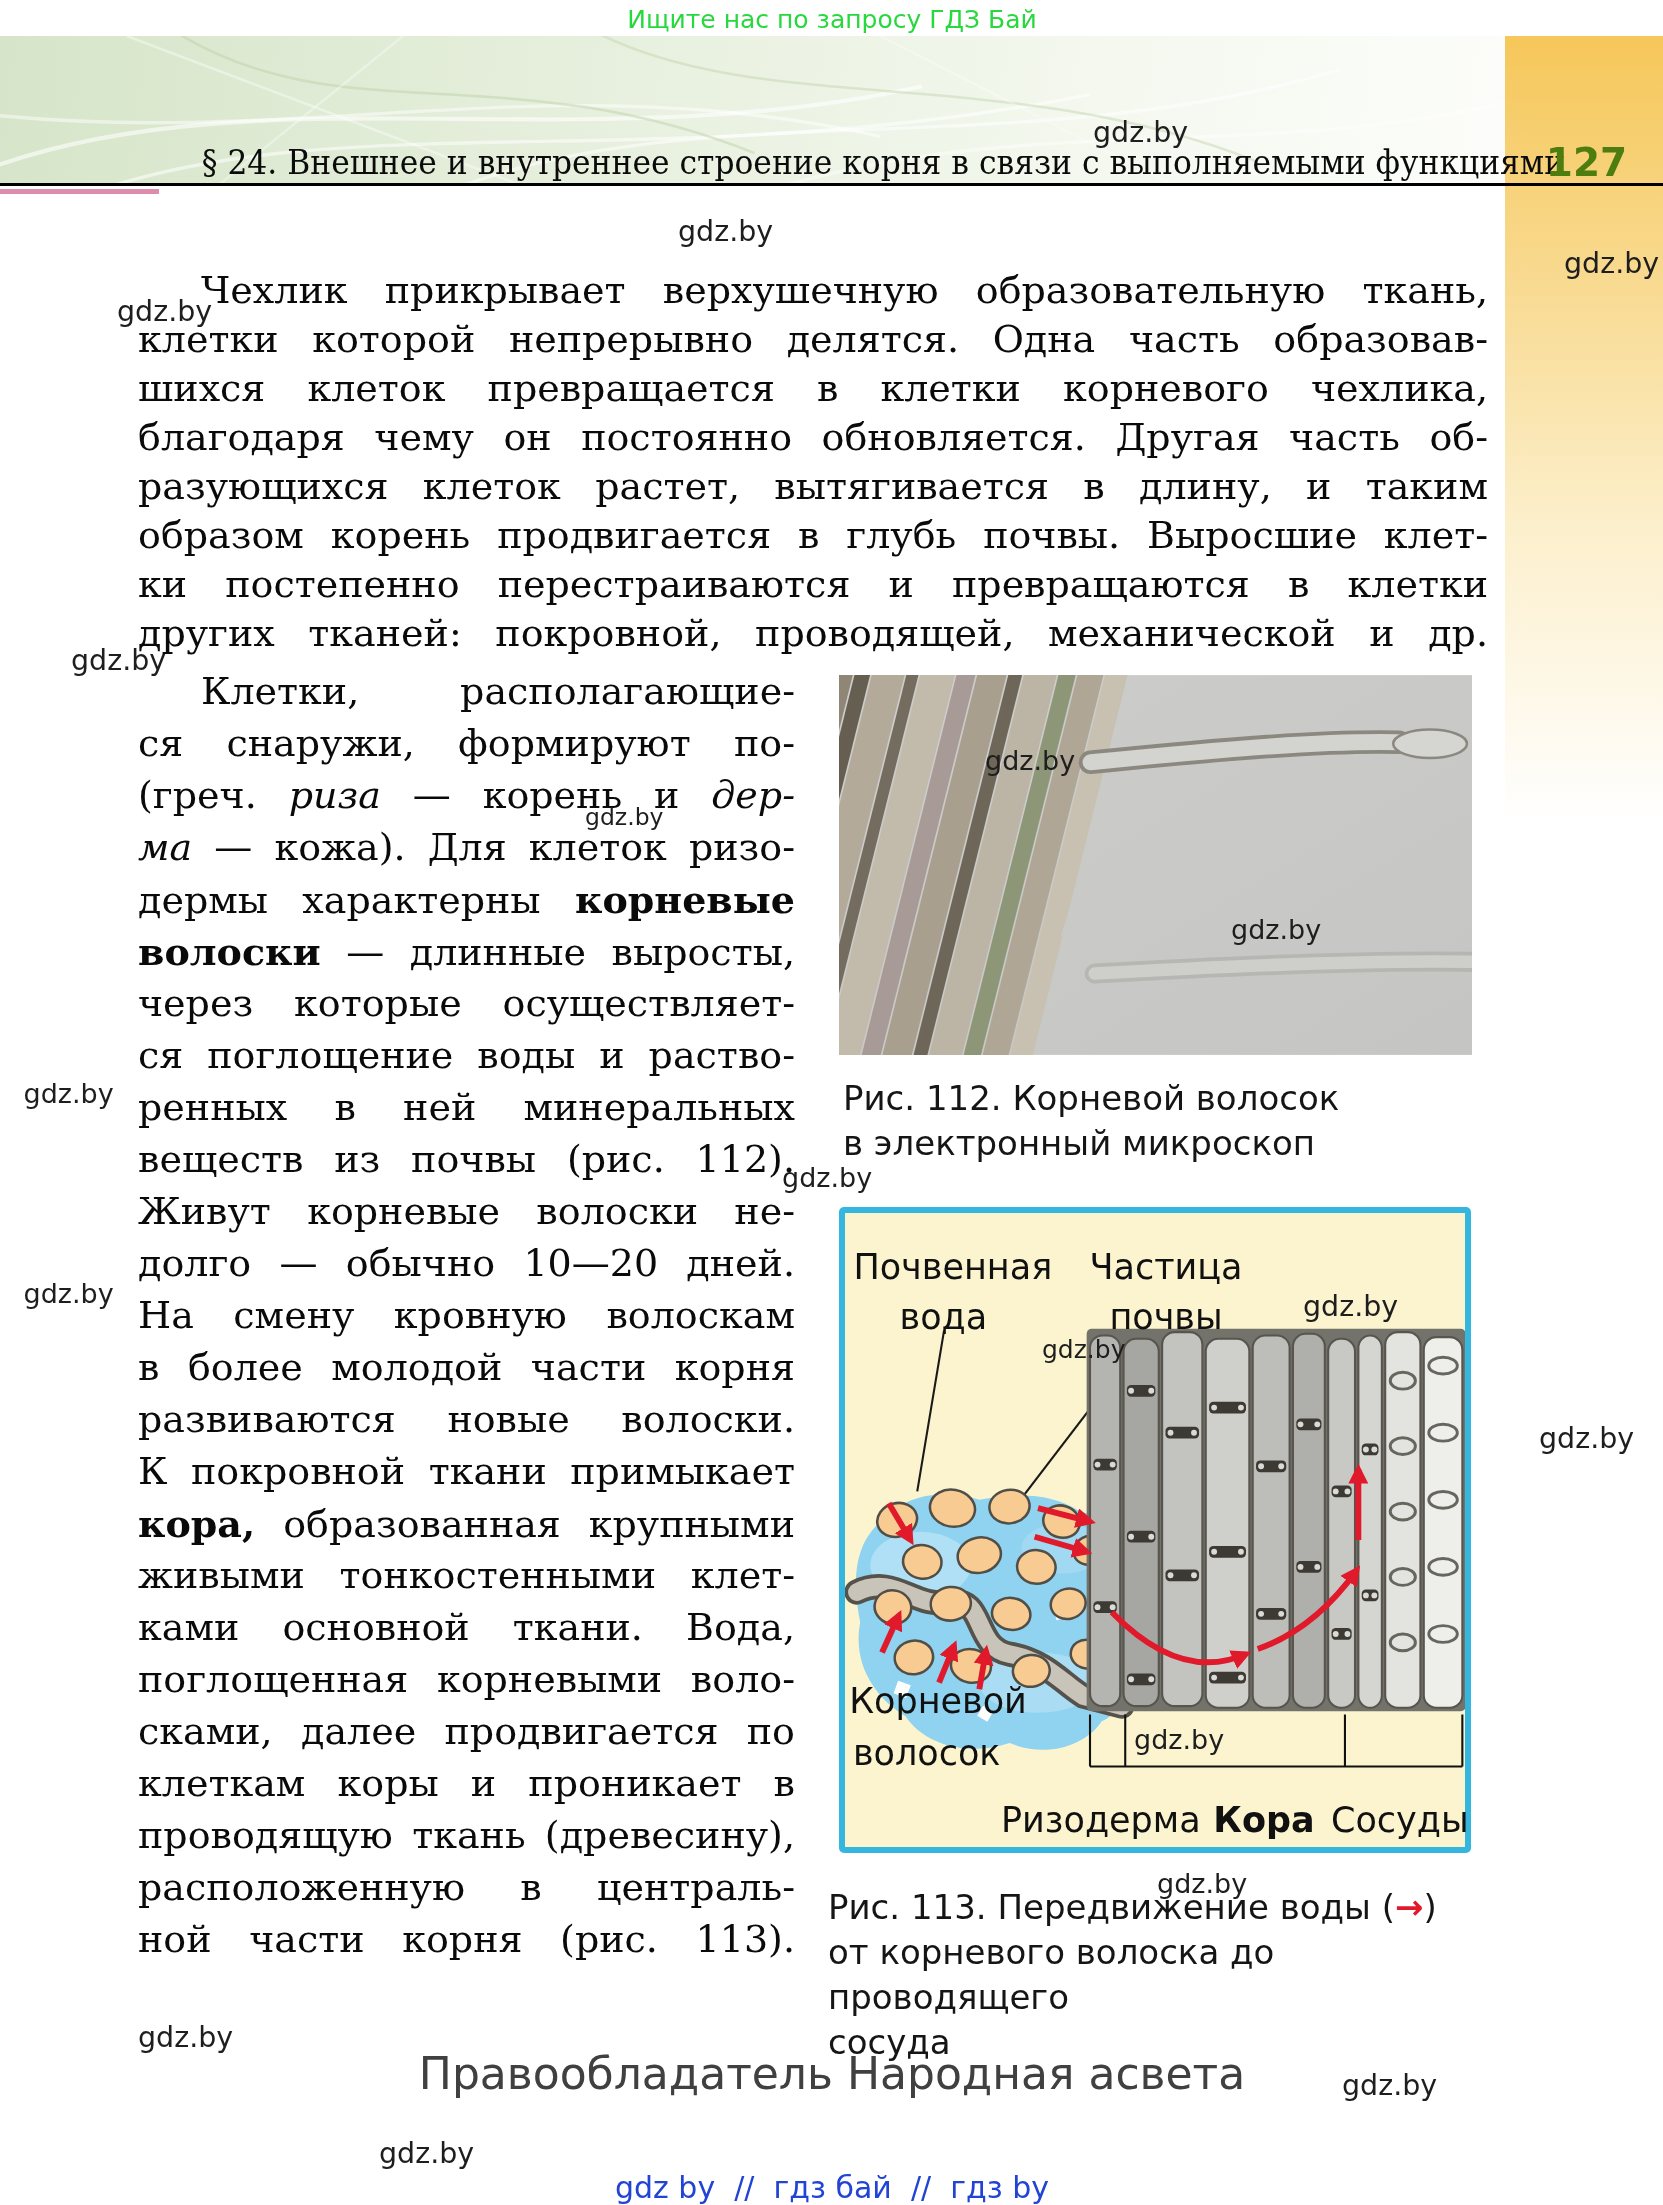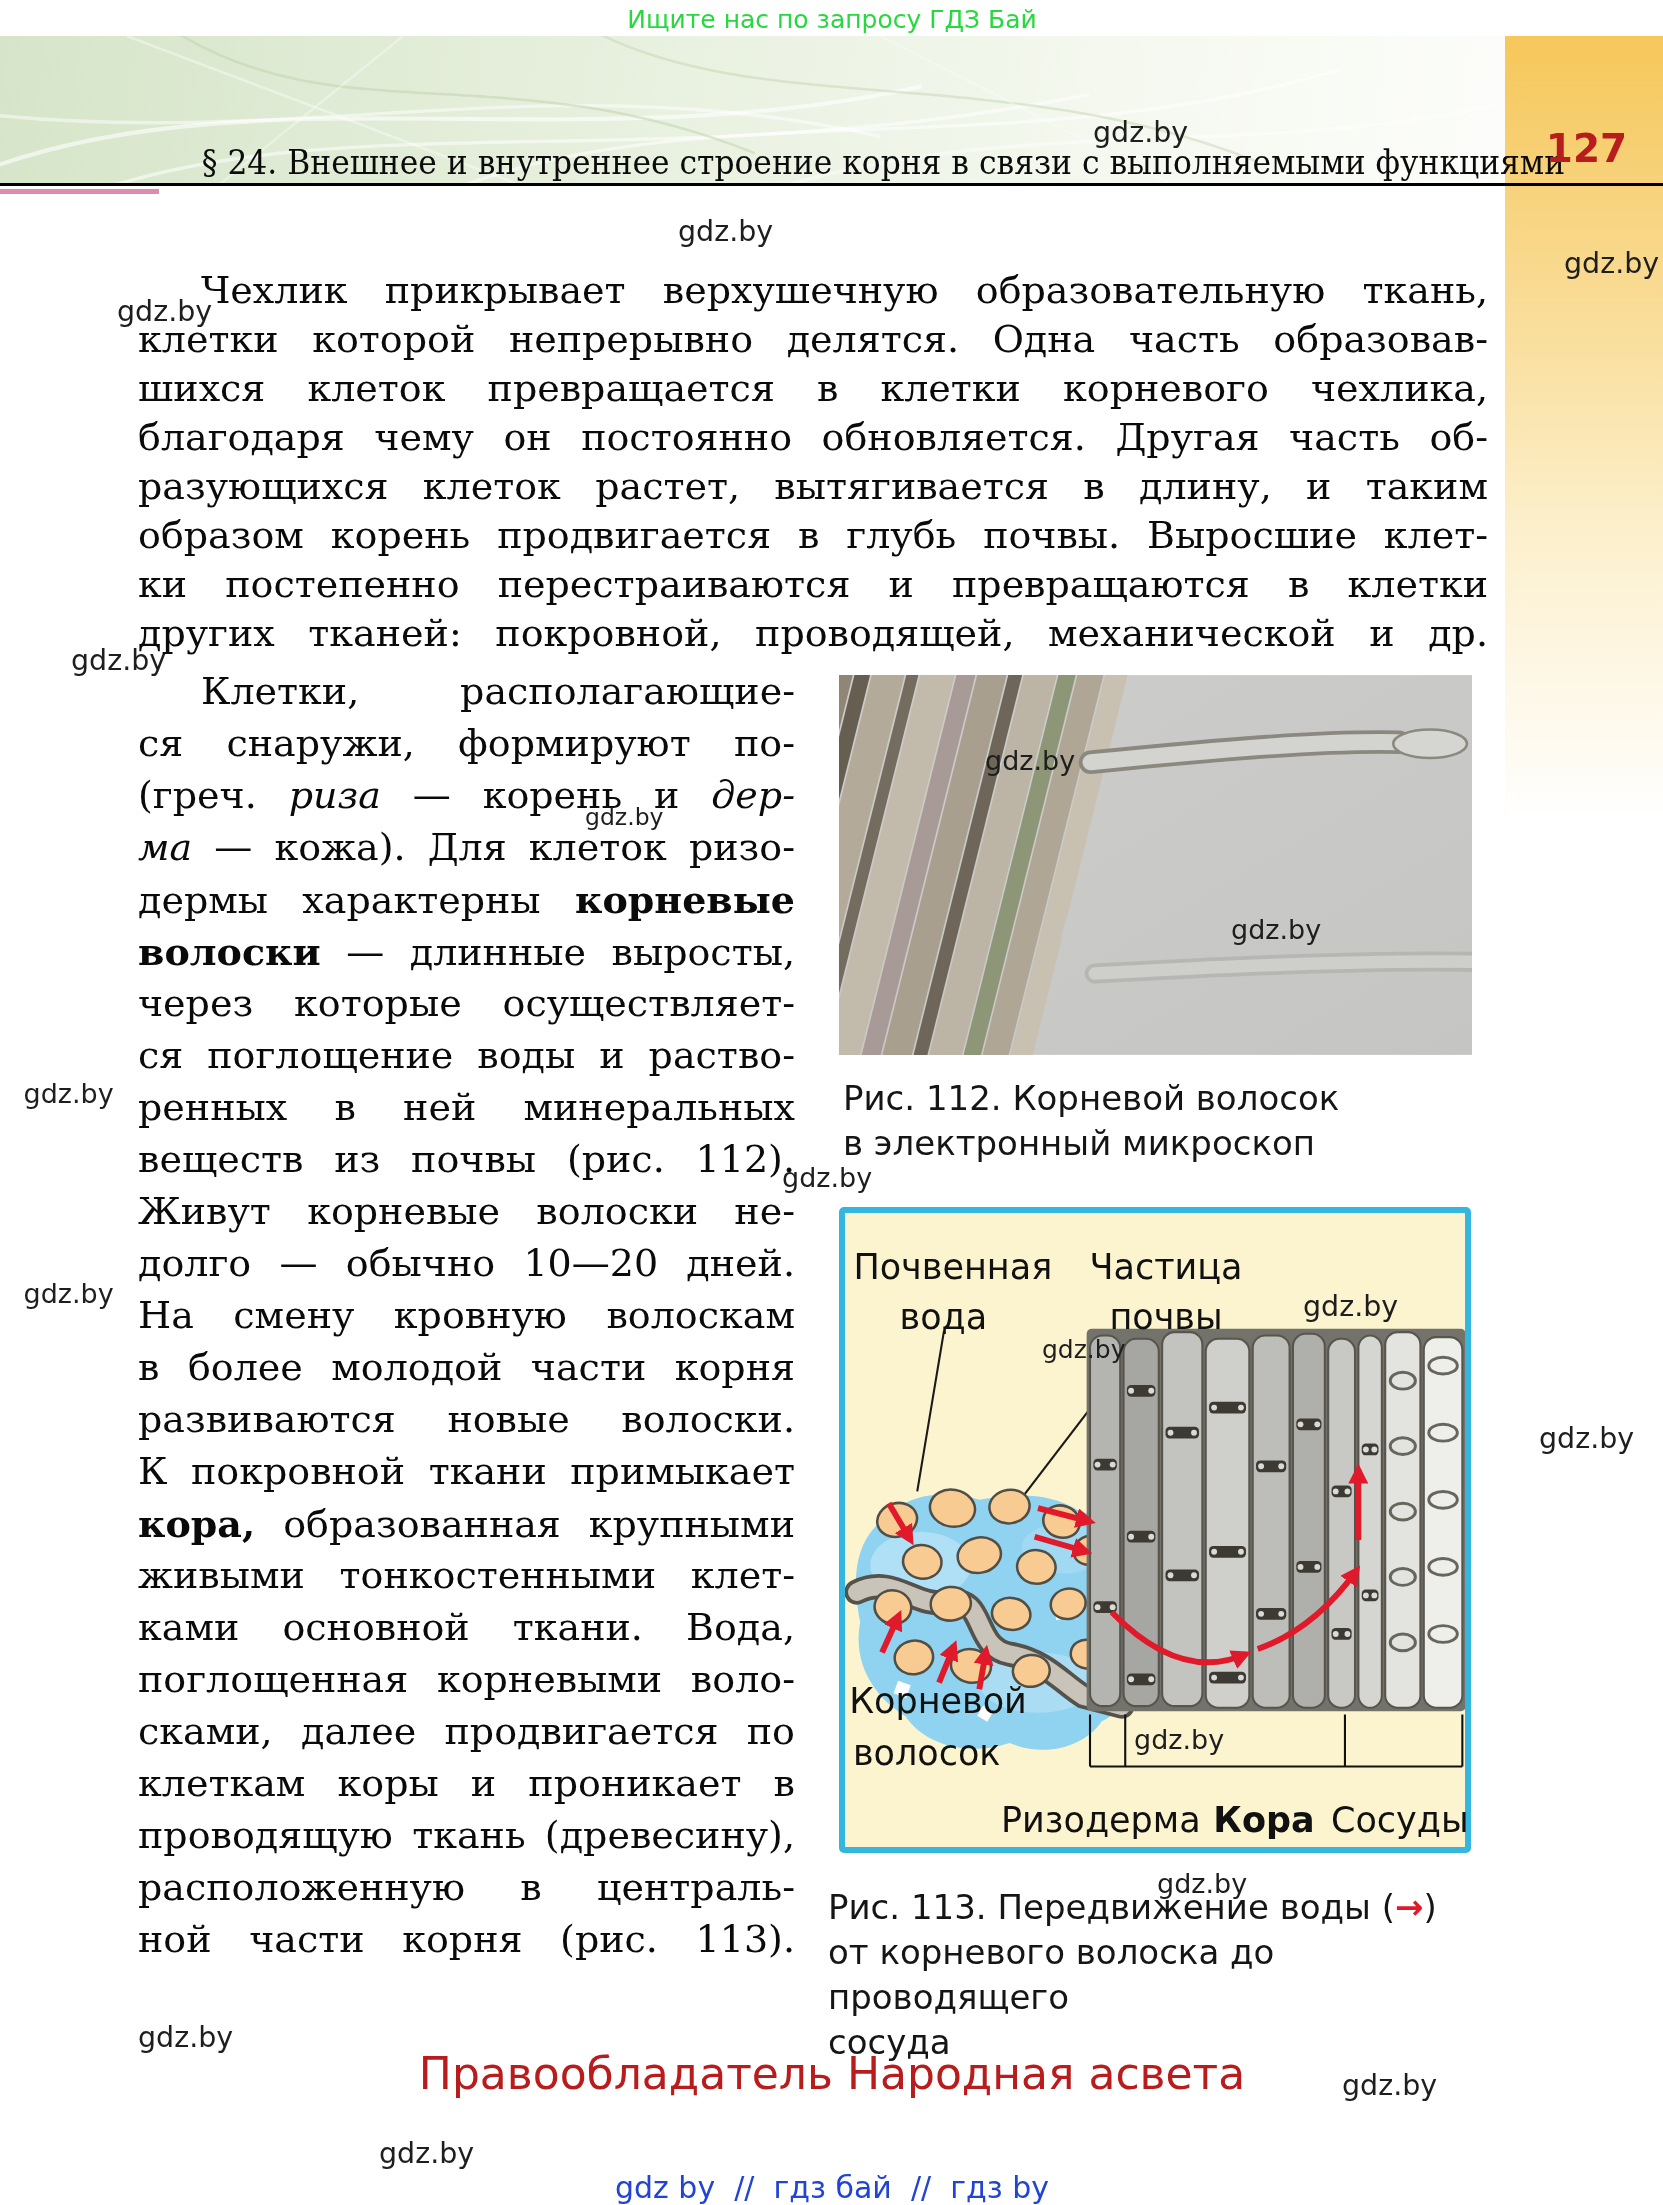--- a/index.html
+++ b/index.html
@@ -10,22 +10,22 @@
   #top-banner{position:absolute;left:0;top:5px;width:100%;text-align:center;
       font-family:"DejaVu Sans",sans-serif;font-size:25px;color:#28D83F}
   
   #header-band{position:absolute;left:0;top:36px;width:1505px;height:149px;
       background:linear-gradient(97deg,#D6E5C9 0%,#E9F1E0 45%,#F6F9F1 78%,#FCFDFA 100%);overflow:hidden}
   #yellow-col{position:absolute;left:1505px;top:36px;width:158px;height:788px;
       background:linear-gradient(180deg,#F6C75A 0%,#F8D98E 30%,#FCEFCB 62%,rgba(253,248,238,0) 100%)}
   #header-title{position:absolute;left:134px;top:143px;width:1355px;text-align:right;
       font-family:"DejaVu Serif",serif;font-size:33px;color:#0b0b0b;white-space:nowrap;
       transform:scaleX(.95);transform-origin:right center}
-  #page-number{position:absolute;left:1533px;top:126px;width:107px;text-align:center;
-      font-family:"DejaVu Sans",sans-serif;font-weight:bold;font-size:39px;color:#b91c1c}
+  #page-number{position:absolute;left:1533px;top:140px;width:107px;text-align:center;
+      font-family:"DejaVu Sans",sans-serif;font-weight:bold;font-size:39px;color:#4d7c0f}
   #header-rule{position:absolute;left:0;top:183px;width:1664px;height:3.4px;background:#000}
   #header-sliver{position:absolute;left:0;top:189px;width:159px;height:5px;background:#D878A0;opacity:.85}
   
   .bline{text-align:justify;text-align-last:justify}
   #intro{position:absolute;left:138px;top:267px;width:1350px;font-size:38px}
   #intro .bline{height:49px;line-height:47px}
   #leftcol{position:absolute;left:138px;top:667px;width:657px;font-size:38px}
   #leftcol .bline{height:52px;line-height:49px}
   .indent{padding-left:63px}
   
@@ -36,21 +36,21 @@
   #cap112{left:843px;top:1076px;width:612px}
   #cap113{left:828px;top:1885px;width:662px}
   #cap113 .red-arrow{color:#E0192B;font-weight:bold}
   #fig113{position:absolute;left:839px;top:1207px;width:620px;height:634px;
       border:6.7px solid #35B6DF;border-radius:5px;background:#FBF4CE;box-sizing:content-box}
   #fig113 svg{position:absolute;left:0;top:0;width:620px;height:634px}
   .dlabel{position:absolute;font-family:"DejaVu Sans",sans-serif;font-size:35px;color:#111;
       text-align:center;white-space:nowrap}
   
   #footer-pink{position:absolute;left:0;top:2048px;width:100%;text-align:center;
-      font-family:"DejaVu Sans",sans-serif;font-size:44px;color:#b91c1c}
+      font-family:"DejaVu Sans",sans-serif;font-size:44px;color:#404040}
   #footer-links{position:absolute;left:0;top:2170px;width:100%;text-align:center;
       font-family:"DejaVu Sans",sans-serif;font-size:30px;color:#2144D4;white-space:pre}
   
   .wm{position:absolute;font-family:"DejaVu Sans",sans-serif;color:#1e1e1e;z-index:6;white-space:nowrap}
   #wm-layer{position:absolute;left:0;top:0;width:100%;height:100%;pointer-events:none}
 </style>
 </head>
 <body>
 
 <div id="page">

